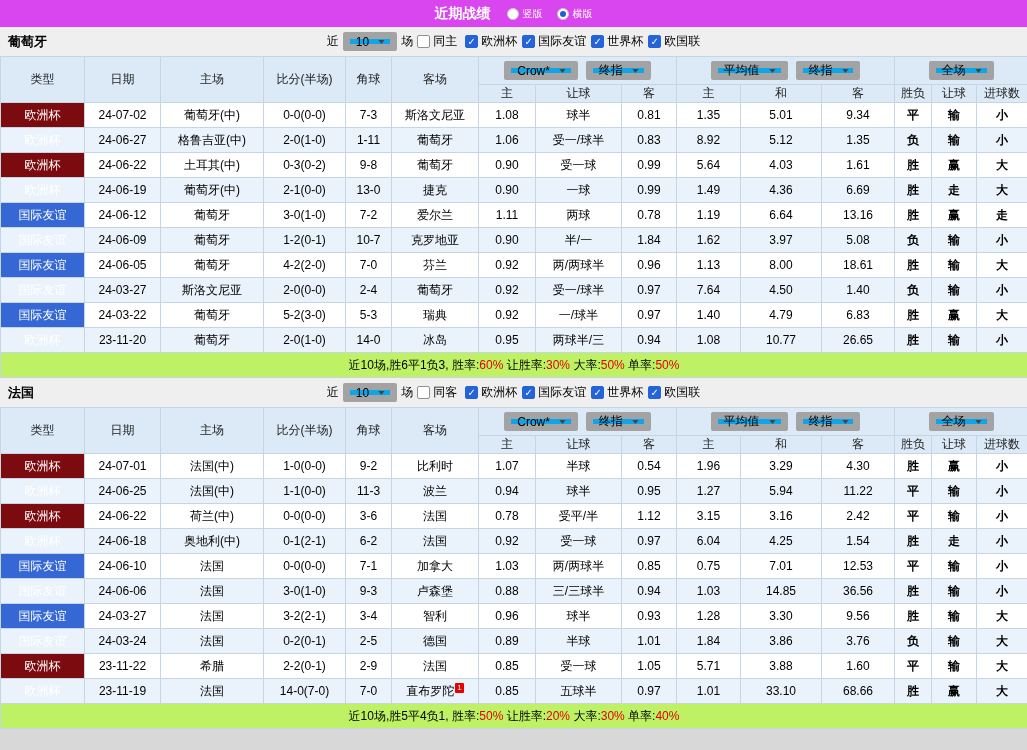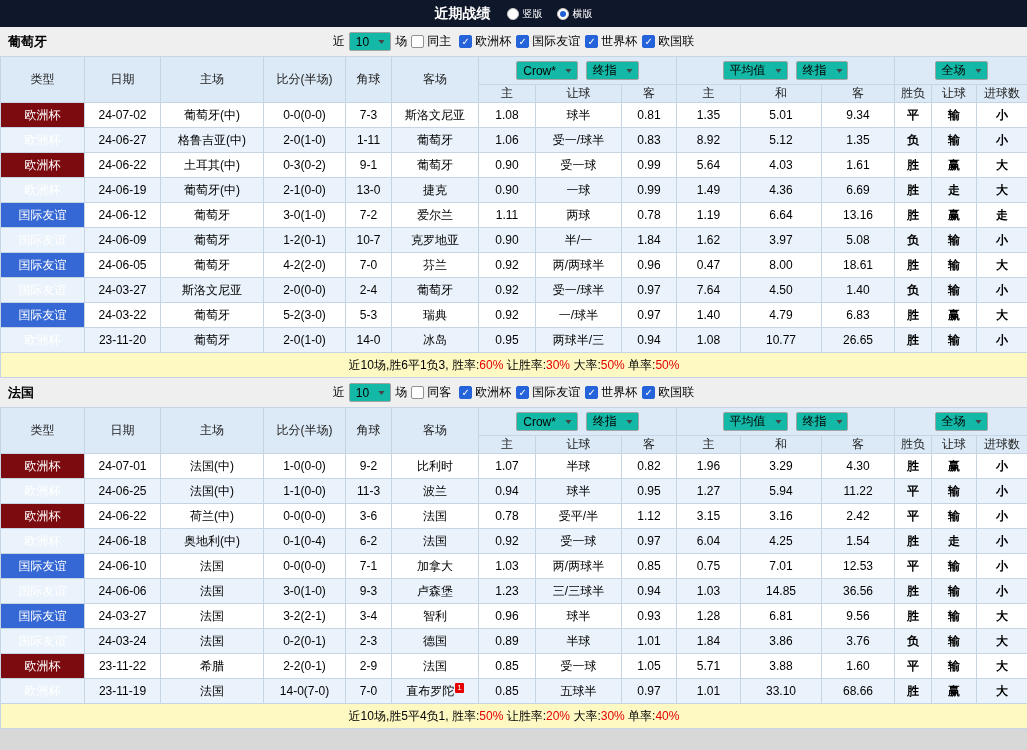--- a/index.html
+++ b/index.html
@@ -1,31 +1,31 @@
 <!DOCTYPE html>
 <html><head>
 <meta charset="utf-8">
 <style>
   * { box-sizing: border-box; }
   body { margin:0; background:#c9c9c9; font-family:"Liberation Sans", sans-serif; }
   .page { width:1027px; height:750px; background:#d8d8d8; overflow:hidden; }
 
   
-  .topbar { height:27px; background:#0f172a; display:flex; align-items:center; justify-content:center; gap:16px; }
+  .topbar { height:27px; background:#d946ef; display:flex; align-items:center; justify-content:center; gap:16px; }
   .topbar-title { color:#fff; font-size:14px; font-weight:bold; }
   .topbar-radios { display:flex; gap:14px; }
   .radio-label { display:flex; align-items:center; gap:4px; color:#fff; font-size:10px; cursor:pointer; }
   .radio { width:12px; height:12px; border-radius:50%; background:#fff; border:1px solid #c8c8c8; position:relative; }
   .radio.on::after { content:""; position:absolute; left:2px; top:2px; width:6px; height:6px; border-radius:50%; background:#1F5FD6; }
 
   
   .filterbar { height:29px; background:#EFEFEF; display:flex; align-items:center; position:relative; }
   .team-name { position:absolute; left:8px; font-size:13px; font-weight:bold; color:#000; }
   .filter-controls { margin:0 auto; display:flex; align-items:center; font-size:12px; color:#000; gap:4px; }
-  .sel { display:inline-flex; align-items:center; justify-content:space-between; border:1px solid #a3a3a3; border-radius:2px; background:#14b8a6; padding:1px 5px 1px 6px; gap:9px; height:19px; vertical-align:middle; }
+  .sel { display:inline-flex; align-items:center; justify-content:space-between; border:7px solid #a3a3a3; border-radius:2px; background:#0ea5e9; padding:1px 5px 1px 6px; gap:9px; height:19px; vertical-align:middle; }
   .sel-text { font-size:12px; color:#000; }
   .sel-arrow { font-size:7px; color:#444; transform:scaleX(1.5); }
   .cb-label { display:inline-flex; align-items:center; gap:3px; cursor:pointer; }
   .cb { width:13px; height:13px; border:1px solid #919191; border-radius:2px; background:#fff; font-size:10px; line-height:11px; text-align:center; color:#fff; flex:0 0 auto; }
   .cb.checked { background:#2463D9; border-color:#2463D9; }
   .comp-filters { display:inline-flex; gap:5px; margin-left:4px; }
 
   
   .stats-table { width:1027px; border-collapse:collapse; table-layout:fixed; }
   .stats-table th, .stats-table td { border:1px solid #C6D5E3; text-align:center; font-size:12px; padding:0; white-space:nowrap; overflow:hidden; }
@@ -35,21 +35,21 @@
   tr.h2 th { height:15px; }
   .stats-table tbody td { height:25px; background:#fff; color:#000; }
   .stats-table tbody tr:nth-child(even) td { background:#EAF3FB; }
   .stats-table tbody td.bg-euro { background:#7C0B10; color:#fff; }
   .stats-table tbody td.bg-friendly { background:#3568D4; color:#fff; }
   .td-score { color:#E60000; }
   .t-self-home { color:#996600; }
   .t-self-away { color:#009900; }
   .td-res { font-weight:bold; }
   .c-red { color:#E50000; } .c-blue { color:#2148CC; } .c-green { color:#00941E; }
-  .stats-table tfoot td { height:25px; background:#fef9c3; font-size:12px; color:#000; }
+  .stats-table tfoot td { height:25px; background:#bef264; font-size:12px; color:#000; }
   .redsup { background:#E60000; color:#fff; font-size:8px; padding:0 2px; margin-left:1px; border-radius:1px; line-height:10px; display:inline-block; vertical-align:super; }
 </style>
 </head>
 <body>
 
 <div class="page">
   <header class="topbar">
     <span class="topbar-title">近期战绩</span>
     <span class="topbar-radios">
         <label class="radio-label">
@@ -193,21 +193,21 @@
     <td class="td-odd">1.35</td>
     <td class="td-res c-blue">负</td>
     <td class="td-res c-blue">输</td>
     <td class="td-res c-blue">小</td>
   </tr>
             <tr class="data-row">
     <td class="td-type bg-euro">欧洲杯</td>
     <td class="td-date">24-06-22</td>
     <td class="td-home">土耳其(中)</td>
     <td class="td-score">0-3(0-2)</td>
-    <td class="td-corner">9-1</td>
+    <td class="td-corner">9-8</td>
     <td class="td-away t-self-away">葡萄牙</td>
     <td class="td-odd">0.90</td>
     <td class="td-odd">受一球</td>
     <td class="td-odd">0.99</td>
     <td class="td-odd">5.64</td>
     <td class="td-odd">4.03</td>
     <td class="td-odd">1.61</td>
     <td class="td-res c-red">胜</td>
     <td class="td-res c-red">赢</td>
     <td class="td-res c-red">大</td>
@@ -266,21 +266,21 @@
             <tr class="data-row">
     <td class="td-type bg-friendly">国际友谊</td>
     <td class="td-date">24-06-05</td>
     <td class="td-home t-self-home">葡萄牙</td>
     <td class="td-score">4-2(2-0)</td>
     <td class="td-corner">7-0</td>
     <td class="td-away">芬兰</td>
     <td class="td-odd">0.92</td>
     <td class="td-odd">两/两球半</td>
     <td class="td-odd">0.96</td>
-    <td class="td-odd">0.47</td>
+    <td class="td-odd">1.13</td>
     <td class="td-odd">8.00</td>
     <td class="td-odd">18.61</td>
     <td class="td-res c-red">胜</td>
     <td class="td-res c-blue">输</td>
     <td class="td-res c-red">大</td>
   </tr>
             <tr class="data-row">
     <td class="td-type bg-friendly">国际友谊</td>
     <td class="td-date">24-03-27</td>
     <td class="td-home">斯洛文尼亚</td>
@@ -439,21 +439,21 @@
       <tbody>
             <tr class="data-row">
     <td class="td-type bg-euro">欧洲杯</td>
     <td class="td-date">24-07-01</td>
     <td class="td-home t-self-home">法国(中)</td>
     <td class="td-score">1-0(0-0)</td>
     <td class="td-corner">9-2</td>
     <td class="td-away">比利时</td>
     <td class="td-odd">1.07</td>
     <td class="td-odd">半球</td>
-    <td class="td-odd">0.82</td>
+    <td class="td-odd">0.54</td>
     <td class="td-odd">1.96</td>
     <td class="td-odd">3.29</td>
     <td class="td-odd">4.30</td>
     <td class="td-res c-red">胜</td>
     <td class="td-res c-red">赢</td>
     <td class="td-res c-blue">小</td>
   </tr>
             <tr class="data-row">
     <td class="td-type bg-euro">欧洲杯</td>
     <td class="td-date">24-06-25</td>
@@ -485,21 +485,21 @@
     <td class="td-odd">3.16</td>
     <td class="td-odd">2.42</td>
     <td class="td-res c-green">平</td>
     <td class="td-res c-blue">输</td>
     <td class="td-res c-blue">小</td>
   </tr>
             <tr class="data-row">
     <td class="td-type bg-euro">欧洲杯</td>
     <td class="td-date">24-06-18</td>
     <td class="td-home">奥地利(中)</td>
-    <td class="td-score">0-1(0-4)</td>
+    <td class="td-score">0-1(2-1)</td>
     <td class="td-corner">6-2</td>
     <td class="td-away t-self-away">法国</td>
     <td class="td-odd">0.92</td>
     <td class="td-odd">受一球</td>
     <td class="td-odd">0.97</td>
     <td class="td-odd">6.04</td>
     <td class="td-odd">4.25</td>
     <td class="td-odd">1.54</td>
     <td class="td-res c-red">胜</td>
     <td class="td-res c-green">走</td>
@@ -522,53 +522,53 @@
     <td class="td-res c-blue">输</td>
     <td class="td-res c-blue">小</td>
   </tr>
             <tr class="data-row">
     <td class="td-type bg-friendly">国际友谊</td>
     <td class="td-date">24-06-06</td>
     <td class="td-home t-self-home">法国</td>
     <td class="td-score">3-0(1-0)</td>
     <td class="td-corner">9-3</td>
     <td class="td-away">卢森堡</td>
-    <td class="td-odd">1.23</td>
+    <td class="td-odd">0.88</td>
     <td class="td-odd">三/三球半</td>
     <td class="td-odd">0.94</td>
     <td class="td-odd">1.03</td>
     <td class="td-odd">14.85</td>
     <td class="td-odd">36.56</td>
     <td class="td-res c-red">胜</td>
     <td class="td-res c-blue">输</td>
     <td class="td-res c-blue">小</td>
   </tr>
             <tr class="data-row">
     <td class="td-type bg-friendly">国际友谊</td>
     <td class="td-date">24-03-27</td>
     <td class="td-home t-self-home">法国</td>
     <td class="td-score">3-2(2-1)</td>
     <td class="td-corner">3-4</td>
     <td class="td-away">智利</td>
     <td class="td-odd">0.96</td>
     <td class="td-odd">球半</td>
     <td class="td-odd">0.93</td>
     <td class="td-odd">1.28</td>
-    <td class="td-odd">6.81</td>
+    <td class="td-odd">3.30</td>
     <td class="td-odd">9.56</td>
     <td class="td-res c-red">胜</td>
     <td class="td-res c-blue">输</td>
     <td class="td-res c-red">大</td>
   </tr>
             <tr class="data-row">
     <td class="td-type bg-friendly">国际友谊</td>
     <td class="td-date">24-03-24</td>
     <td class="td-home t-self-home">法国</td>
     <td class="td-score">0-2(0-1)</td>
-    <td class="td-corner">2-3</td>
+    <td class="td-corner">2-5</td>
     <td class="td-away">德国</td>
     <td class="td-odd">0.89</td>
     <td class="td-odd">半球</td>
     <td class="td-odd">1.01</td>
     <td class="td-odd">1.84</td>
     <td class="td-odd">3.86</td>
     <td class="td-odd">3.76</td>
     <td class="td-res c-blue">负</td>
     <td class="td-res c-blue">输</td>
     <td class="td-res c-red">大</td>

